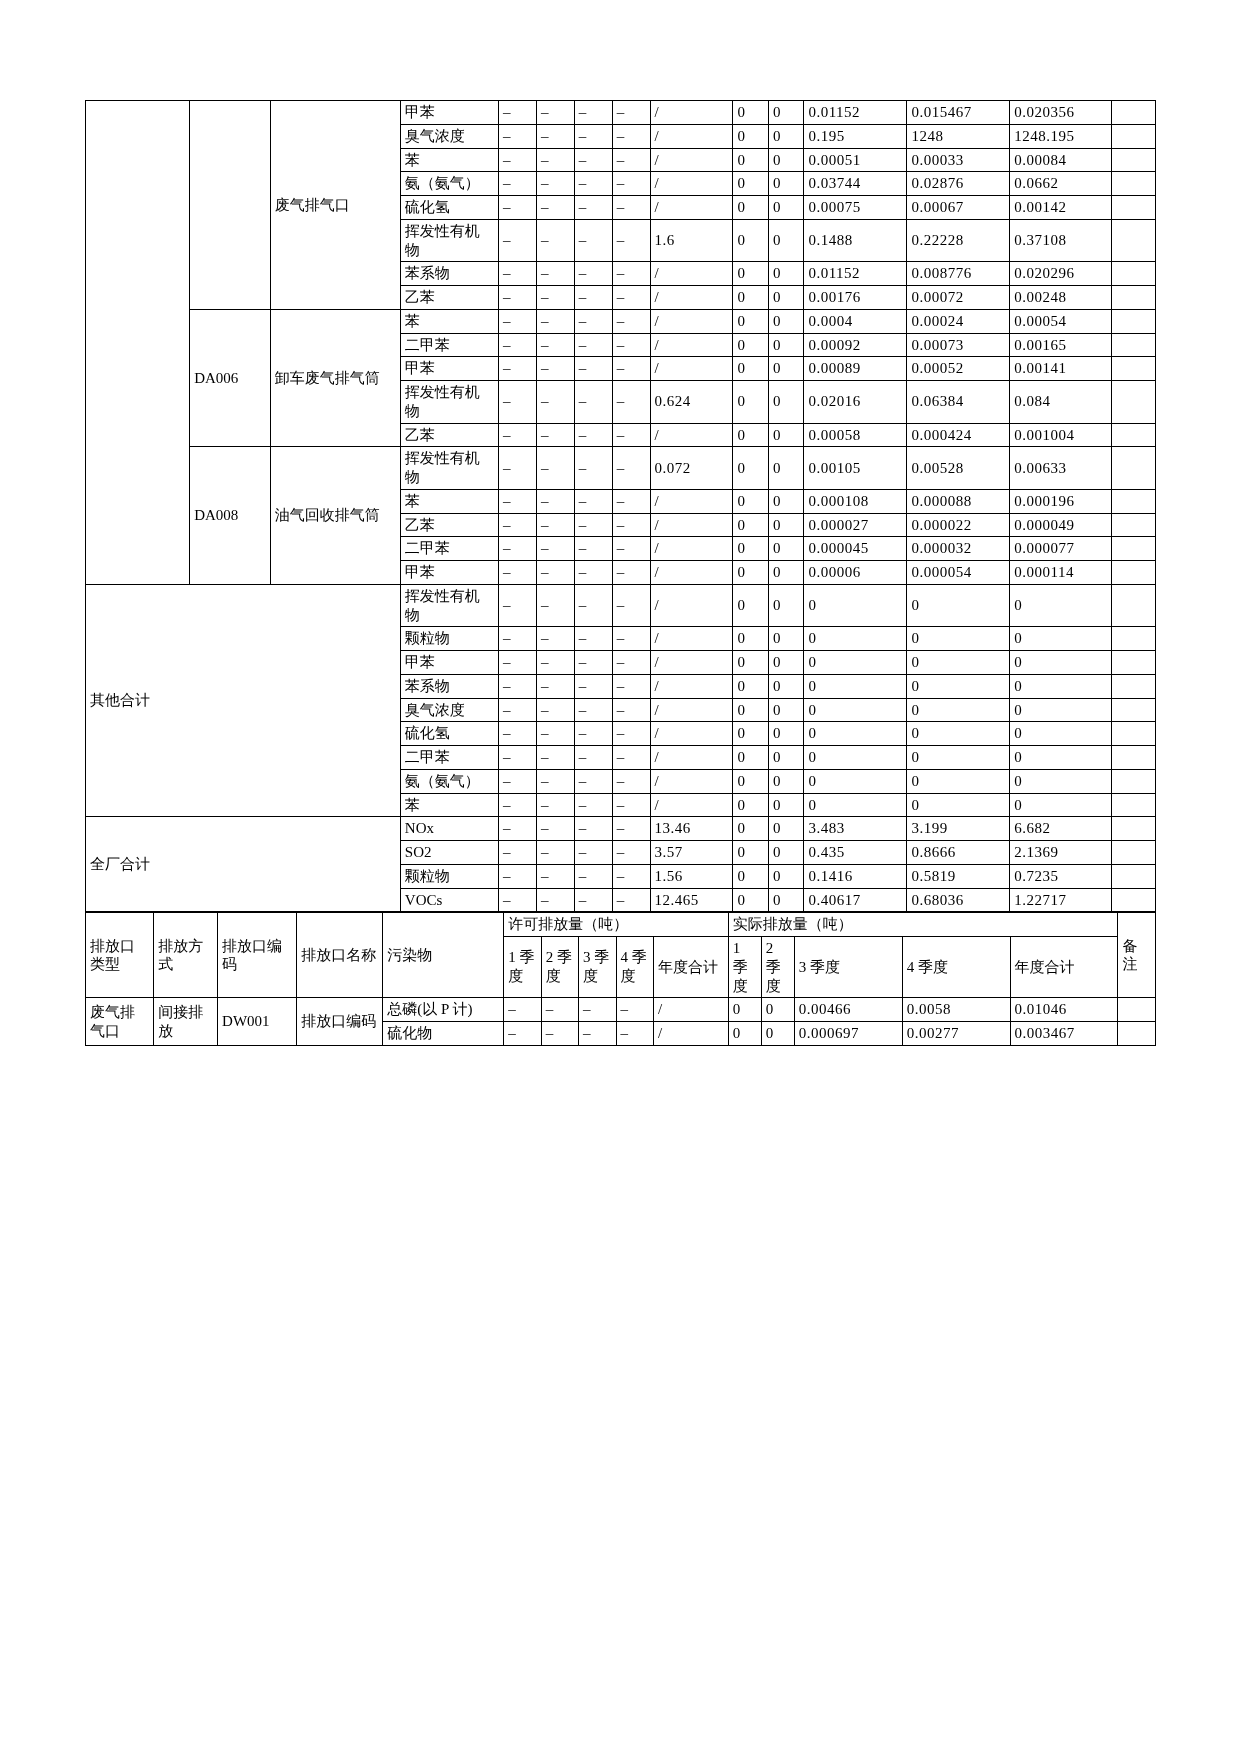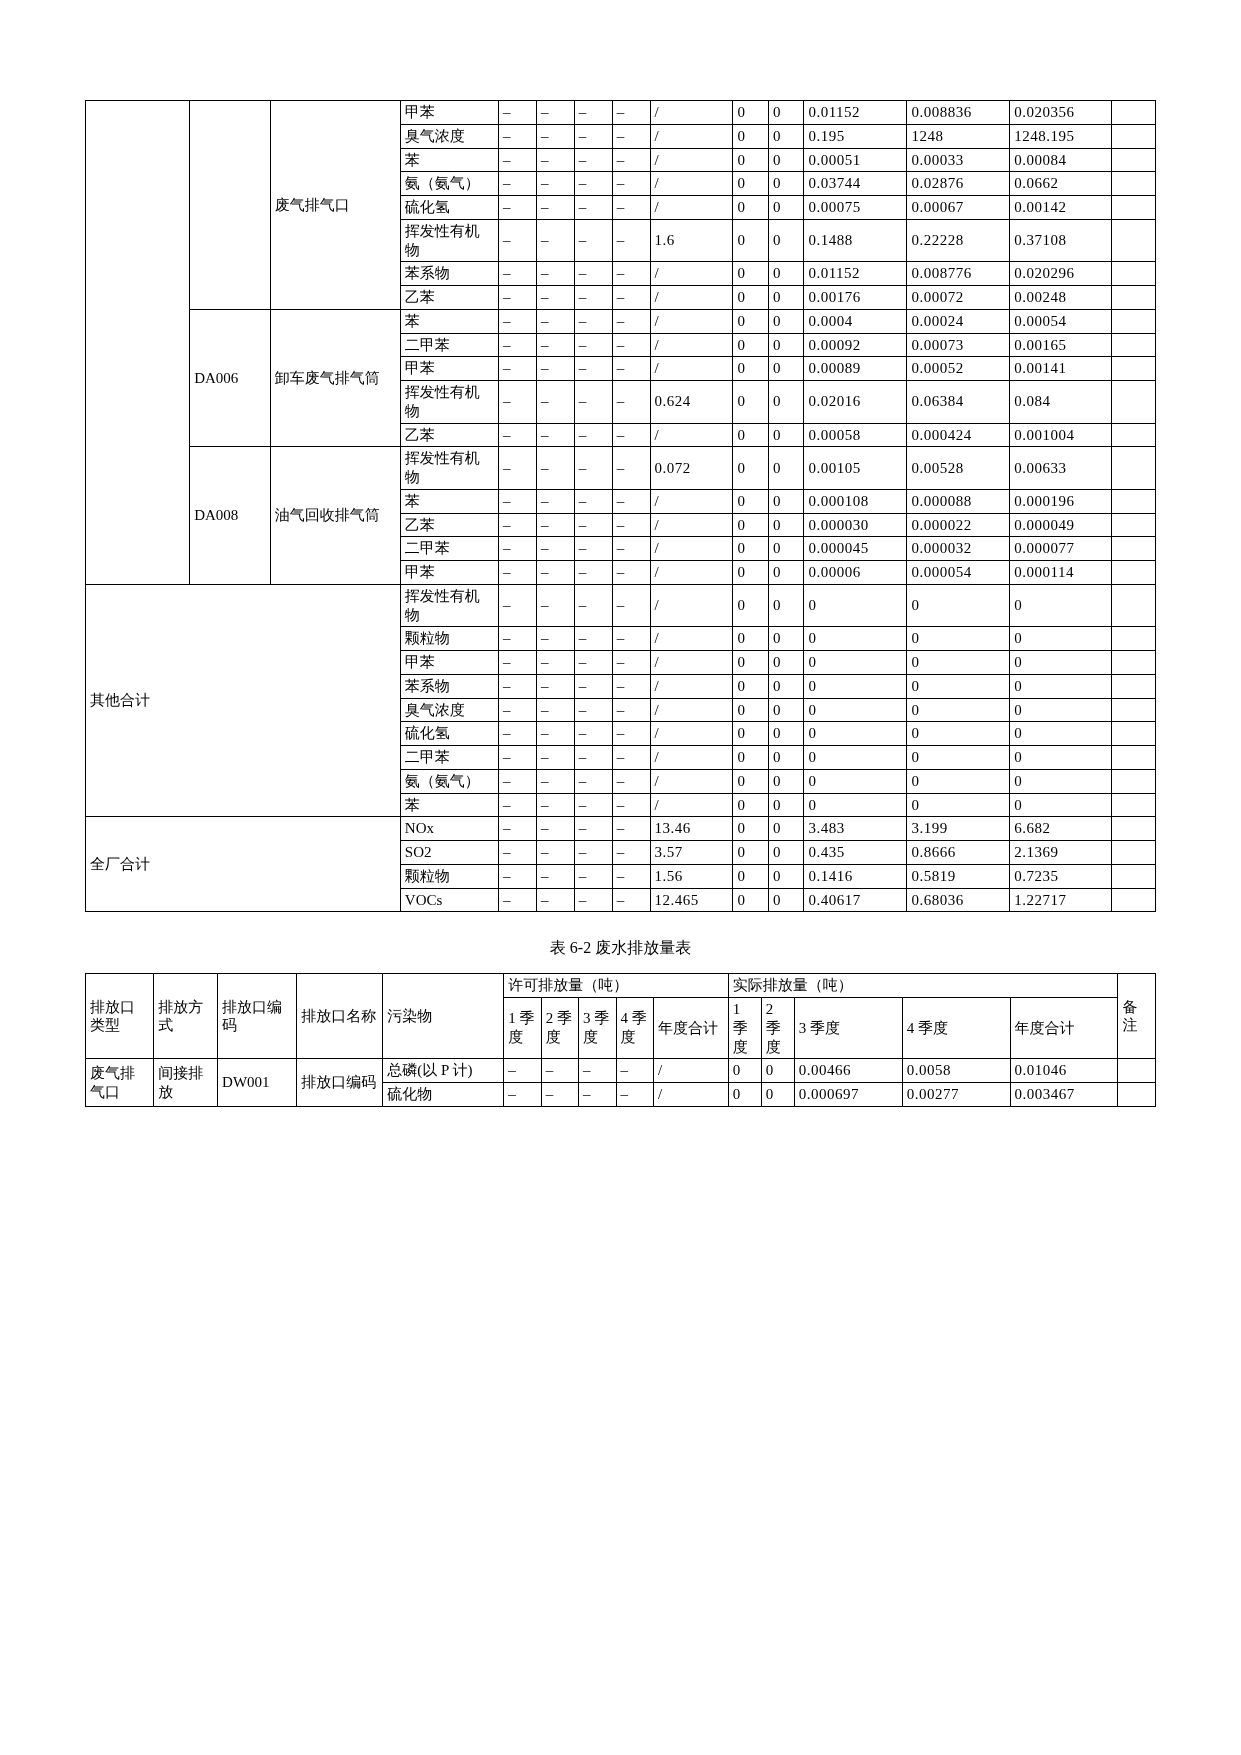--- a/index.html
+++ b/index.html
@@ -98,21 +98,21 @@
           <td class="vcell" rowspan="8">废气排气口</td>
           <td>甲苯</td>
           <td class="dash">–</td>
           <td class="dash">–</td>
           <td class="dash">–</td>
           <td class="dash">–</td>
           <td class="num slash">/</td>
           <td class="num">0</td>
           <td class="num">0</td>
           <td class="num">0.01152</td>
-          <td class="num">0.008836</td>
+          <td class="num">0.015467</td>
           <td class="num">0.020356</td>
           <td></td>
         </tr>
         <tr>
           <td>臭气浓度</td>
           <td class="dash">–</td>
           <td class="dash">–</td>
           <td class="dash">–</td>
           <td class="dash">–</td>
           <td class="num slash">/</td>
@@ -311,21 +311,21 @@
         </tr>
         <tr>
           <td>乙苯</td>
           <td class="dash">–</td>
           <td class="dash">–</td>
           <td class="dash">–</td>
           <td class="dash">–</td>
           <td class="num slash">/</td>
           <td class="num">0</td>
           <td class="num">0</td>
-          <td class="num">0.000030</td>
+          <td class="num">0.000027</td>
           <td class="num">0.000022</td>
           <td class="num">0.000049</td>
           <td></td>
         </tr>
         <tr>
           <td>二甲苯</td>
           <td class="dash">–</td>
           <td class="dash">–</td>
           <td class="dash">–</td>
           <td class="dash">–</td>
@@ -531,21 +531,20 @@
           <td class="num">0</td>
           <td class="num">0</td>
           <td class="num">0.40617</td>
           <td class="num">0.68036</td>
           <td class="num">1.22717</td>
           <td></td>
         </tr>
       </tbody>
   </table>
 
-  <div class="caption">表 6-2 废水排放量表</div>
 
   <table class="grid tbl2">
     <colgroup>
       <col style="width:62px">
       <col style="width:58px">
       <col style="width:72px">
       <col style="width:78px">
       <col style="width:110px">
       <col style="width:34px">
       <col style="width:34px">

